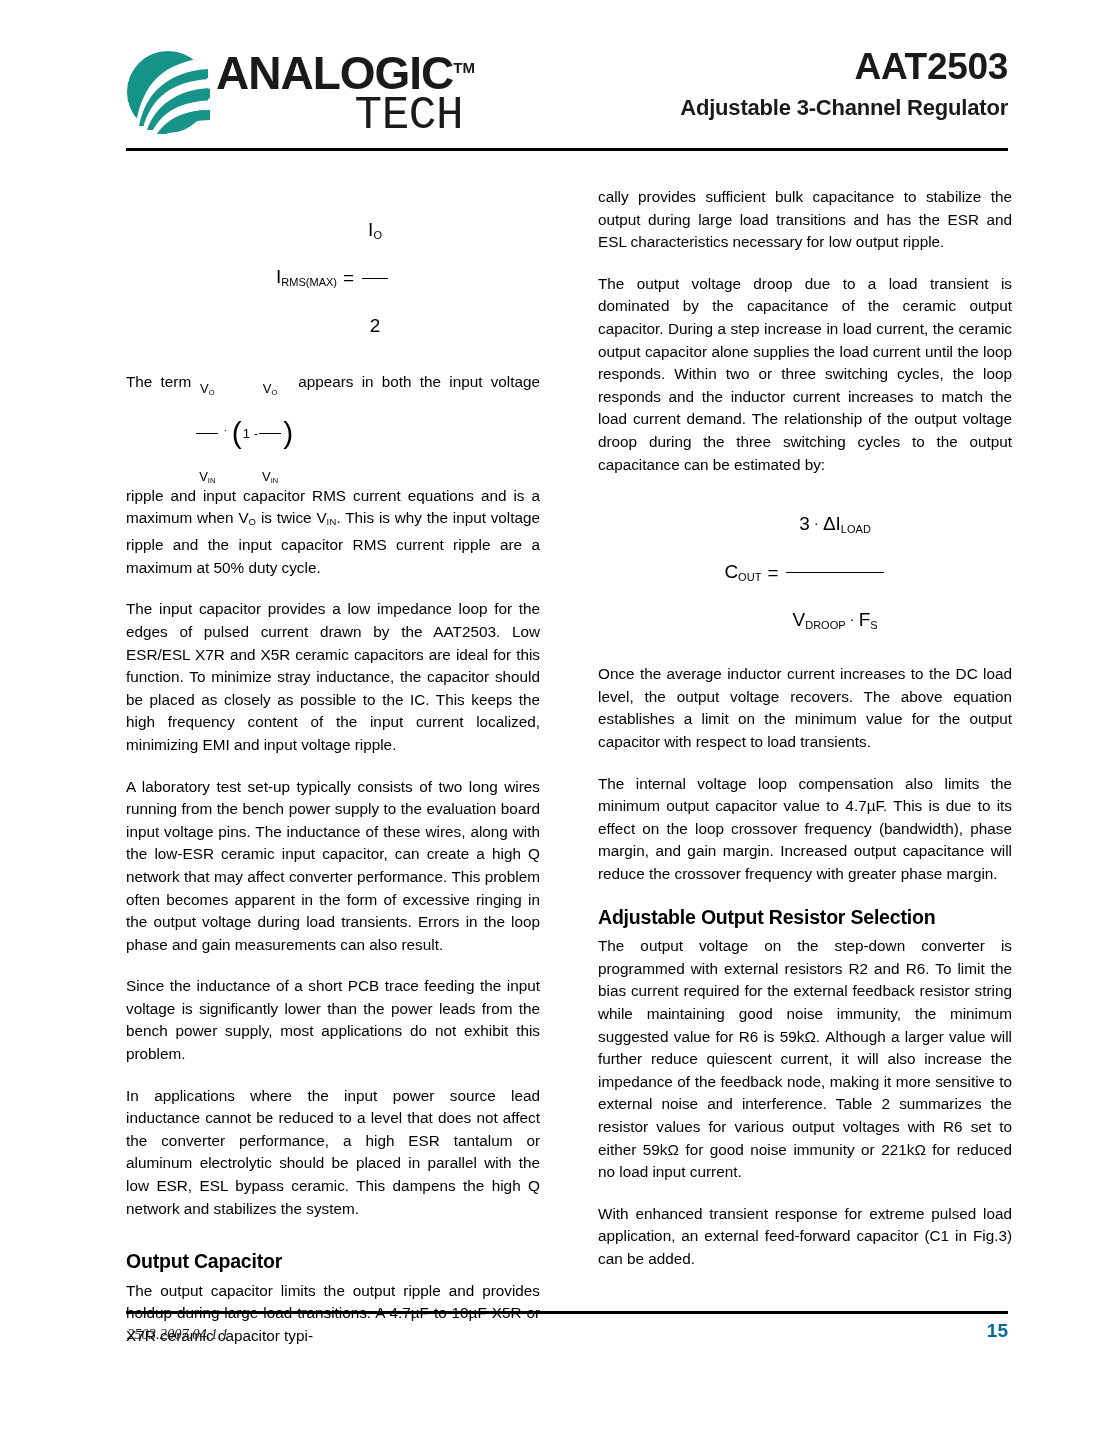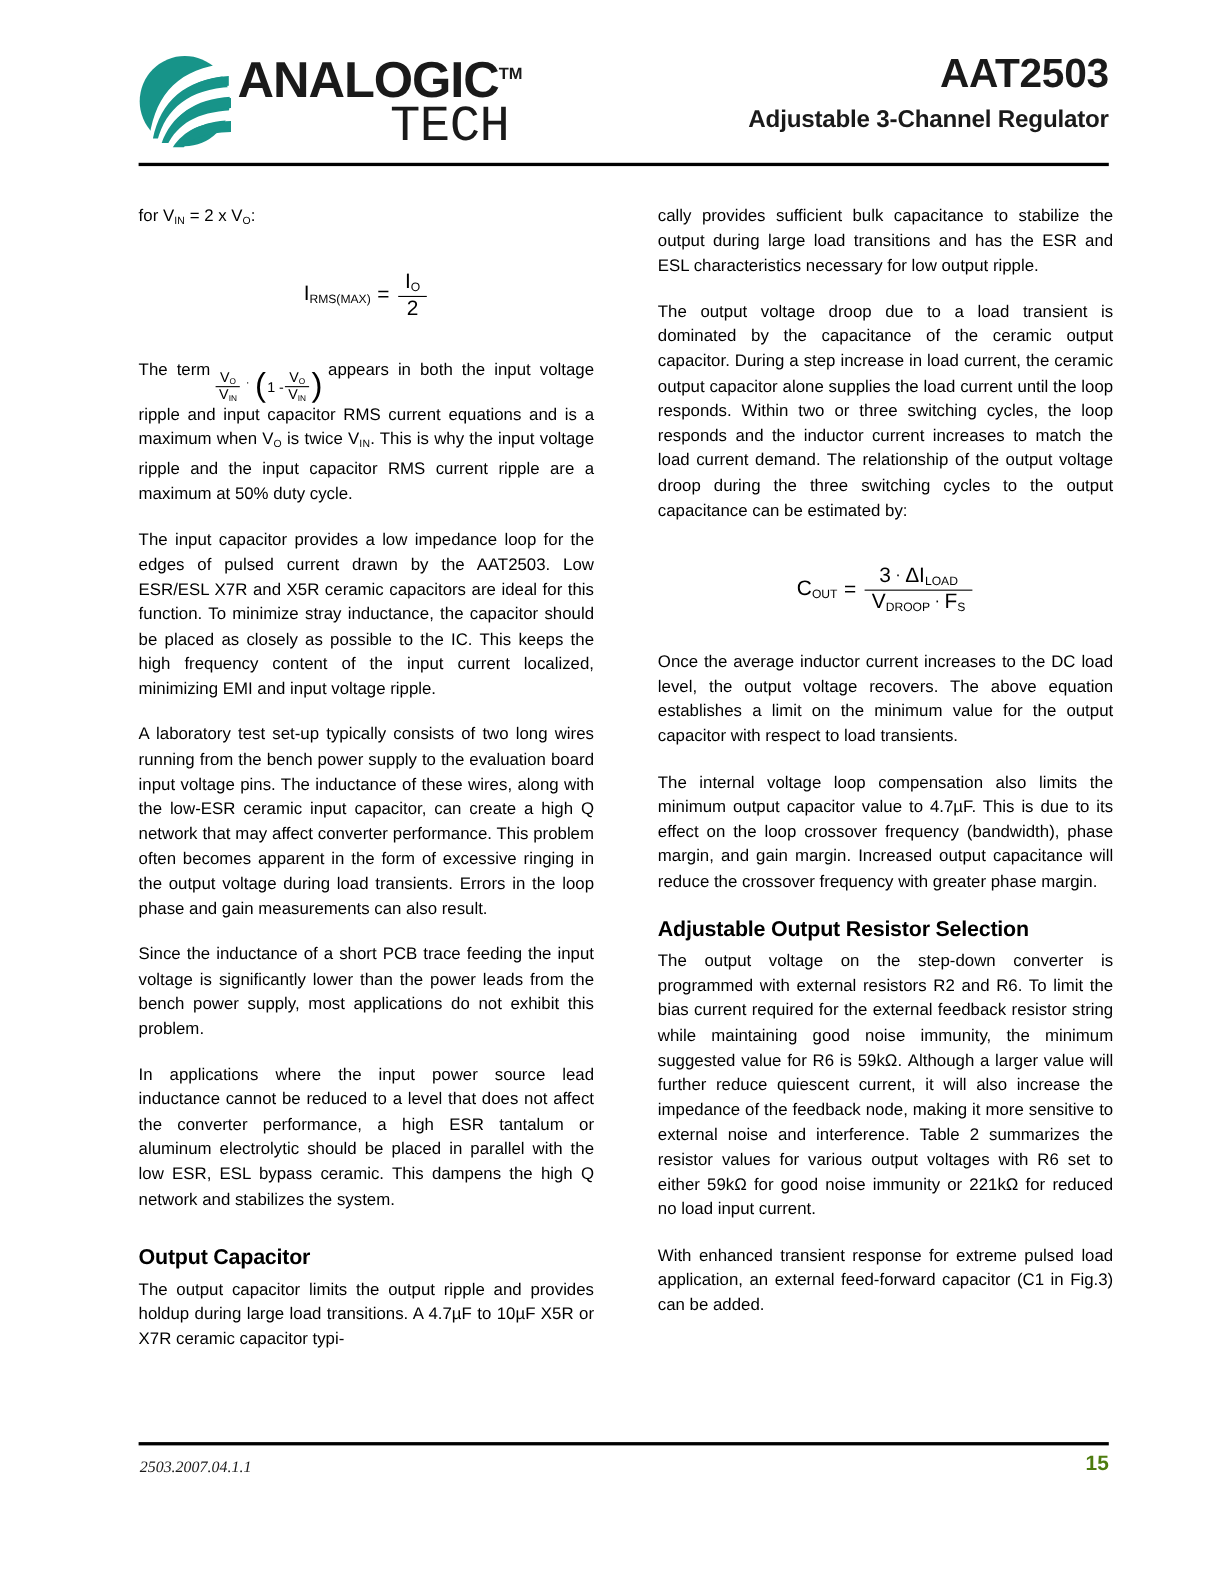--- a/index.html
+++ b/index.html
@@ -155,20 +155,21 @@
   sub.xs {
     font-size: 0.58em;
     vertical-align: -0.25em;
   }
   .frac {
     display: inline-flex;
     flex-direction: column;
     align-items: center;
     vertical-align: middle;
     margin: 0 2px;
+    gap: 36px;
   }
   .frac .num {
     padding: 0 6px 1px 6px;
     white-space: nowrap;
   }
   .frac .bar {
     height: 1.6px;
     background: #000;
     width: 100%;
     align-self: stretch;
@@ -218,21 +219,21 @@
     font-style: italic;
     font-size: 14.5px;
     color: #1a1a1a;
   }
   .footer-right {
     position: absolute;
     right: 97px;
     top: 1320px;
     font-size: 19px;
     font-weight: bold;
-    color: #4d7c0f;
+    color: #0369a1;
   }
 </style>
 </head>
 <body>
 
 <div class="page">
 
   <div class="header">
 
     <div class="logo-block">
@@ -264,21 +265,20 @@
 
     <div class="title-block">
       <div class="part-number">AAT2503</div>
       <div class="part-subtitle">Adjustable 3-Channel Regulator</div>
     </div>
   </div>
   <div class="rule-top"></div>
 
   <div class="col col-left">
 
-    <p class="body nojust"><span>for V</span><sub class="s">IN</sub><span> = 2 x V</span><sub class="s">O</sub><span>:</span></p>
 
     <div class="eq-block">
       <span class="mathrow">
         <span class="var"><span>I</span><sub class="xs">RMS(MAX)</sub></span>
         <span class="eqsign">=</span>
         <span class="frac">
           <span class="num"><span>I</span><sub class="xs">O</sub></span>
           <span class="bar"></span>
           <span class="den">2</span>
         </span>

